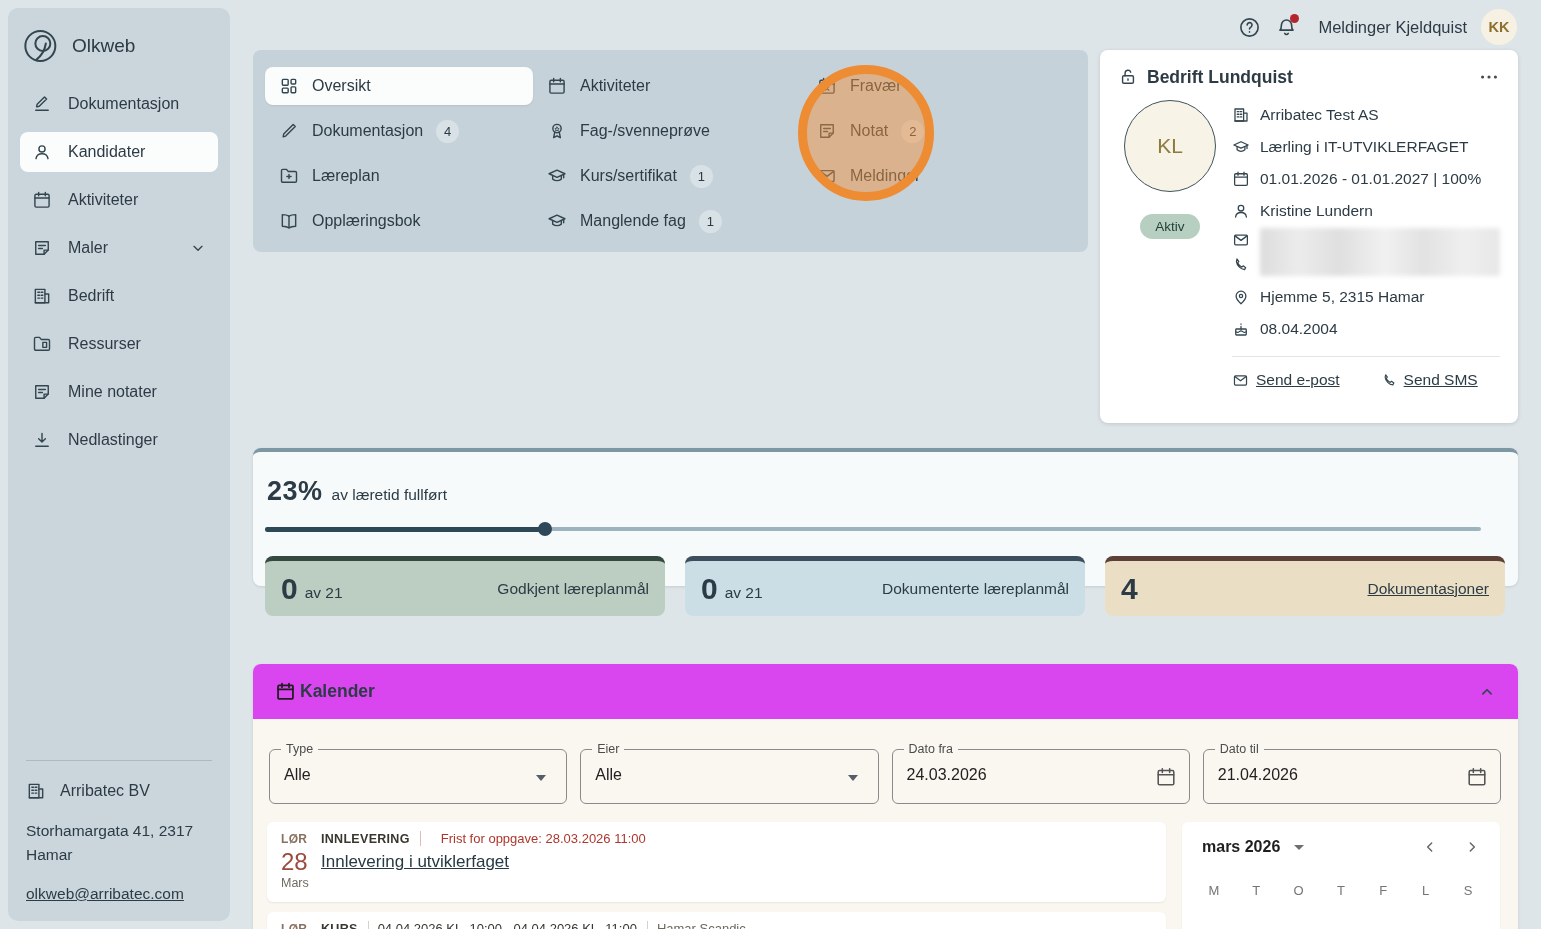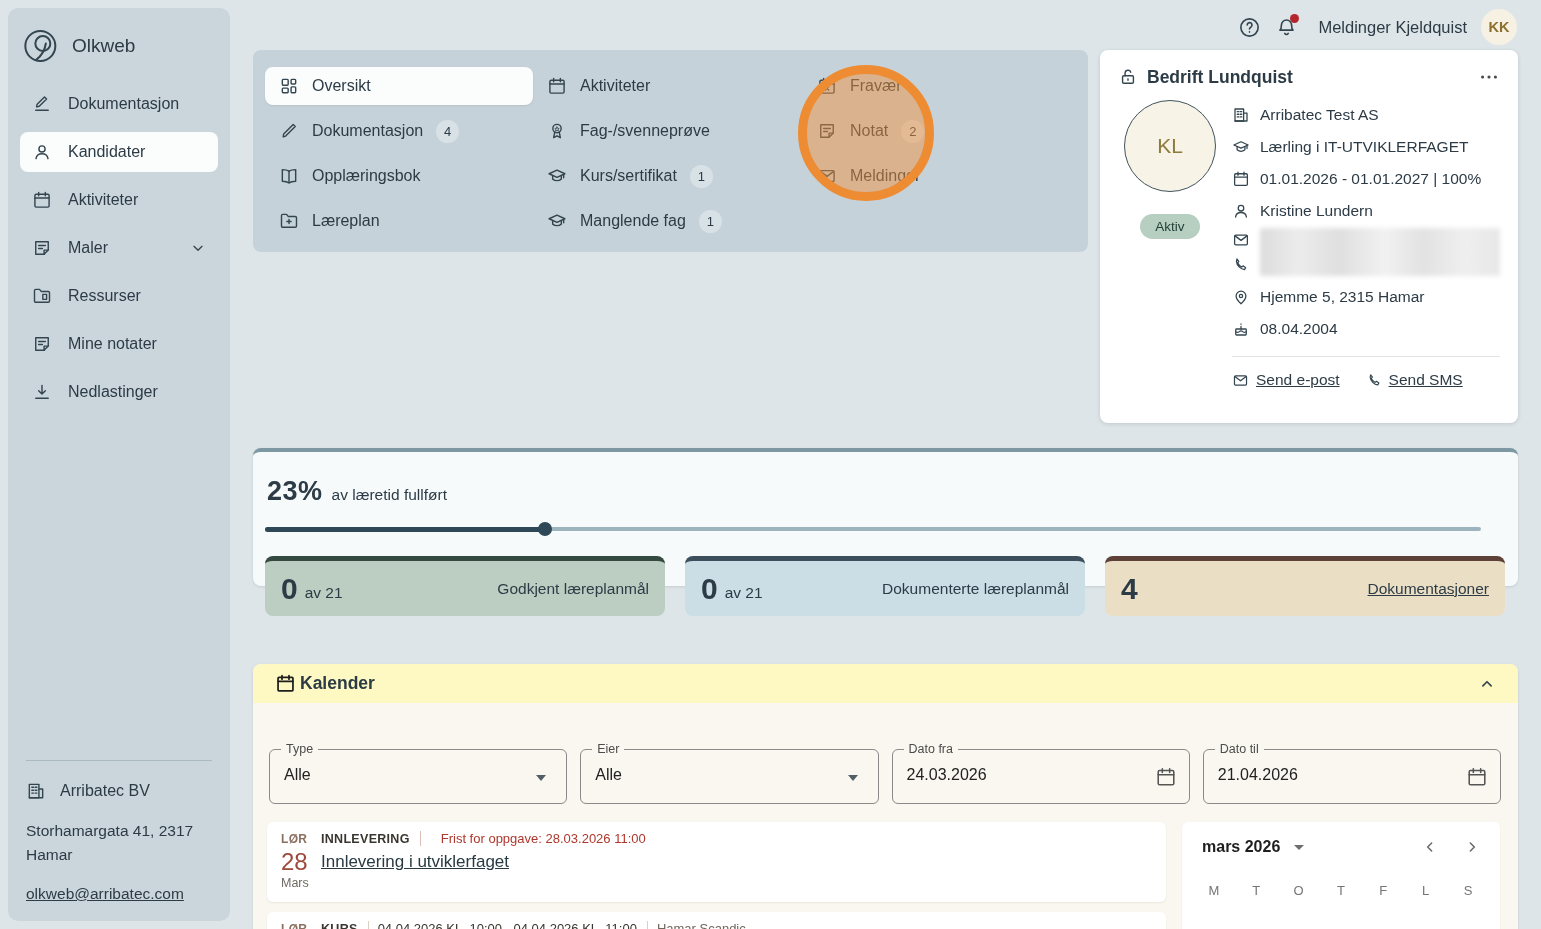--- a/index.html
+++ b/index.html
@@ -89,21 +89,21 @@
   }
   .pc-right { flex:1; padding-left:10px; }
   .pc-row { display:flex; align-items:center; gap:10px; font-size:15.5px; min-height:29px; margin-bottom:3px; }
   .pc-blur-wrap { display:flex; gap:10px; margin:3px 0 6px; }
   .pc-blur-icons { display:flex; flex-direction:column; justify-content:space-between; padding:3px 0; }
   .blur-box {
     flex:1; height:48px; border-radius:3px; filter:blur(2.5px);
     background:linear-gradient(90deg,#dcdcdc 0%,#ececec 16%,#dfdfdf 33%,#f1f1f1 52%,#e2e2e2 68%,#efefef 85%,#e7e7e7 100%);
   }
   .pc-divider { border-top:1px solid #e4e4e4; margin:13px 0 14px; }
-  .pc-actions { display:flex; gap:26px; }
+  .pc-actions { display:flex; gap:41px; }
   .pc-action { display:flex; align-items:center; gap:7px; font-size:15.5px; cursor:pointer; }
   .pc-action span { text-decoration:underline; }
 
   
   .progress-card {
     position:absolute; left:253px; top:448px; width:1265px; height:138px;
     background:#f6fafb; border-radius:8px; border-top:4px solid #7d97a3;
     box-shadow:0 1px 3px rgba(0,0,0,.10);
   }
   .pct-row { display:flex; align-items:baseline; gap:9px; padding:24px 14px 0; }
@@ -126,21 +126,21 @@
   .stat-label { margin-left:auto; font-size:15.5px; }
   .stat-label.link { text-decoration:underline; cursor:pointer; }
 
   
   .cal-card {
     position:absolute; left:253px; top:664px; width:1265px; height:265px;
     background:#faf7f0; border-radius:8px 8px 0 0; overflow:hidden;
     box-shadow:0 1px 3px rgba(0,0,0,.10);
   }
   .cal-head {
-    height:39px; background:#fef9c3; display:flex; align-items:center; padding:0 22px; gap:4px;
+    height:55px; background:#d946ef; display:flex; align-items:center; padding:0 22px; gap:4px;
   }
   .cal-title { font-size:17.5px; font-weight:bold; }
   .cal-collapse { margin-left:auto; cursor:pointer; }
   .filters { position:absolute; left:16px; right:17px; top:85px; display:flex; gap:13px; }
   .field {
     position:relative; flex:1; height:55px; border:1px solid #8a8a8a; border-radius:6px;
     background:#faf7f0; cursor:pointer;
   }
   .field-label {
     position:absolute; top:-8px; left:11px; padding:0 5px; background:#faf7f0;
@@ -224,20 +224,28 @@
         <path d="M4.5 4.5h15v10l-5 5h-10z"></path>
         <path d="M14.5 19.5v-5h5M8 9h8M8 12.5h4.5"></path>
       </svg>
     <span>Maler</span>
     <svg class="ico chev" width="16" height="16" viewBox="0 0 24 24" style="stroke-width:2">
         <path d="M6 9.5l6 6 6-6"></path>
       </svg>
   </div>
   <div class="nav-item">
     <svg class="ico" width="20" height="20" viewBox="0 0 24 24">
+        <rect x="4" y="4" width="11.5" height="16"></rect>
+        <path d="M15.5 9.5H20V20H4"></path>
+        <path d="M7 7.5h2M11 7.5h2M7 11h2M11 11h2M7 14.5h2M11 14.5h2"></path>
+      </svg>
+    <span>Bedrift</span>
+  </div>
+  <div class="nav-item">
+    <svg class="ico" width="20" height="20" viewBox="0 0 24 24">
         <path d="M3 7V5.5C3 4.7 3.7 4 4.5 4H9l2 2.5h8.5c.8 0 1.5.7 1.5 1.5V18c0 .8-.7 1.5-1.5 1.5h-15C3.7 19.5 3 18.8 3 18V7z"></path>
         <rect x="13" y="10" width="4.5" height="6"></rect>
       </svg>
     <span>Ressurser</span>
   </div>
   <div class="nav-item">
     <svg class="ico" width="20" height="20" viewBox="0 0 24 24">
         <path d="M4.5 4.5h15v10l-5 5h-10z"></path>
         <path d="M14.5 19.5v-5h5M8 9h8M8 12.5h4.5"></path>
       </svg>
@@ -296,31 +304,31 @@
   </div>
   <div class="menu-item">
     <svg class="ico" width="20" height="20" viewBox="0 0 24 24">
         <path d="M5 19l3-.9L19.5 6.6 17 4.1 5.6 15.6 5 19z"></path>
       </svg>
     <span>Dokumentasjon</span>
     <span class="badge">4</span>
   </div>
   <div class="menu-item">
     <svg class="ico" width="20" height="20" viewBox="0 0 24 24">
+        <path d="M3 7V5.5C3 4.7 3.7 4 4.5 4H9l2 2.5h8.5c.8 0 1.5.7 1.5 1.5V18c0 .8-.7 1.5-1.5 1.5h-15C3.7 19.5 3 18.8 3 18V7z"></path>
+        <path d="M12 10v5M9.5 12.5h5"></path>
+      </svg>
+    <span>Læreplan</span>
+  </div>
+  <div class="menu-item">
+    <svg class="ico" width="20" height="20" viewBox="0 0 24 24">
         <path d="M12 6.2C10 4.8 7 4.3 4 4.3v13.9c3 0 6 .5 8 2 2-1.5 5-2 8-2V4.3c-3 0-6 .5-8 1.9z"></path>
         <path d="M12 6.2v14"></path>
       </svg>
     <span>Opplæringsbok</span>
-  </div>
-  <div class="menu-item">
-    <svg class="ico" width="20" height="20" viewBox="0 0 24 24">
-        <path d="M3 7V5.5C3 4.7 3.7 4 4.5 4H9l2 2.5h8.5c.8 0 1.5.7 1.5 1.5V18c0 .8-.7 1.5-1.5 1.5h-15C3.7 19.5 3 18.8 3 18V7z"></path>
-        <path d="M12 10v5M9.5 12.5h5"></path>
-      </svg>
-    <span>Læreplan</span>
   </div>
 
   <div class="menu-item">
     <svg class="ico" width="20" height="20" viewBox="0 0 24 24">
         <rect x="3.5" y="5" width="17" height="15.5" rx="1.5"></rect>
         <path d="M3.5 9.5h17M8 3v4M16 3v4"></path>
       </svg>
     <span>Aktiviteter</span>
   </div>
   <div class="menu-item">

